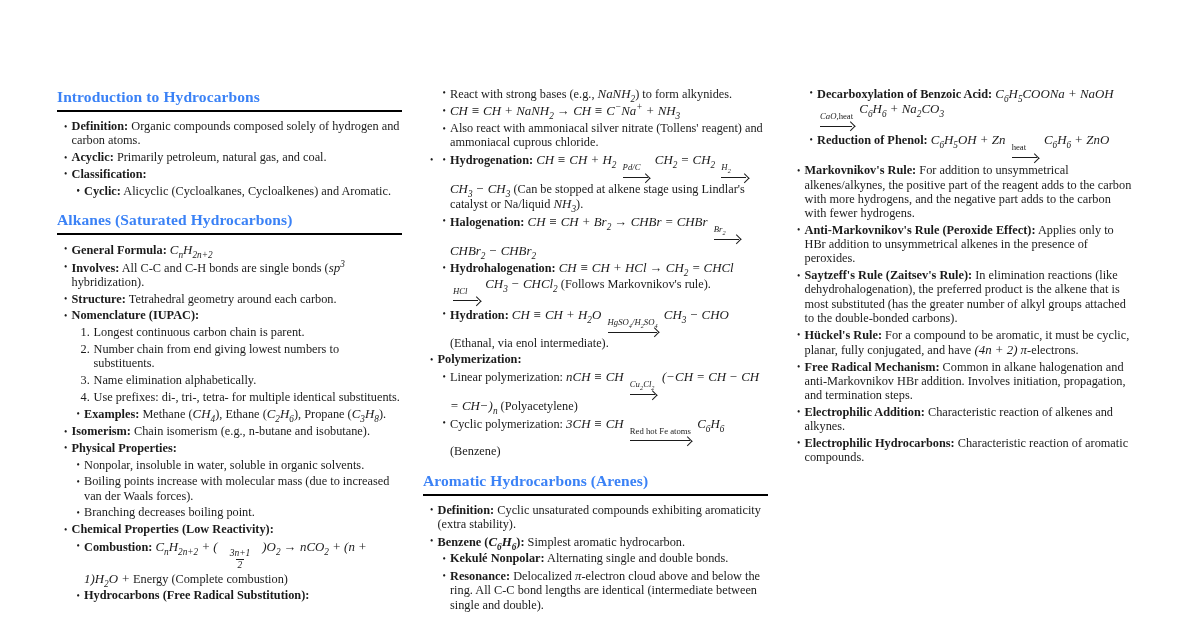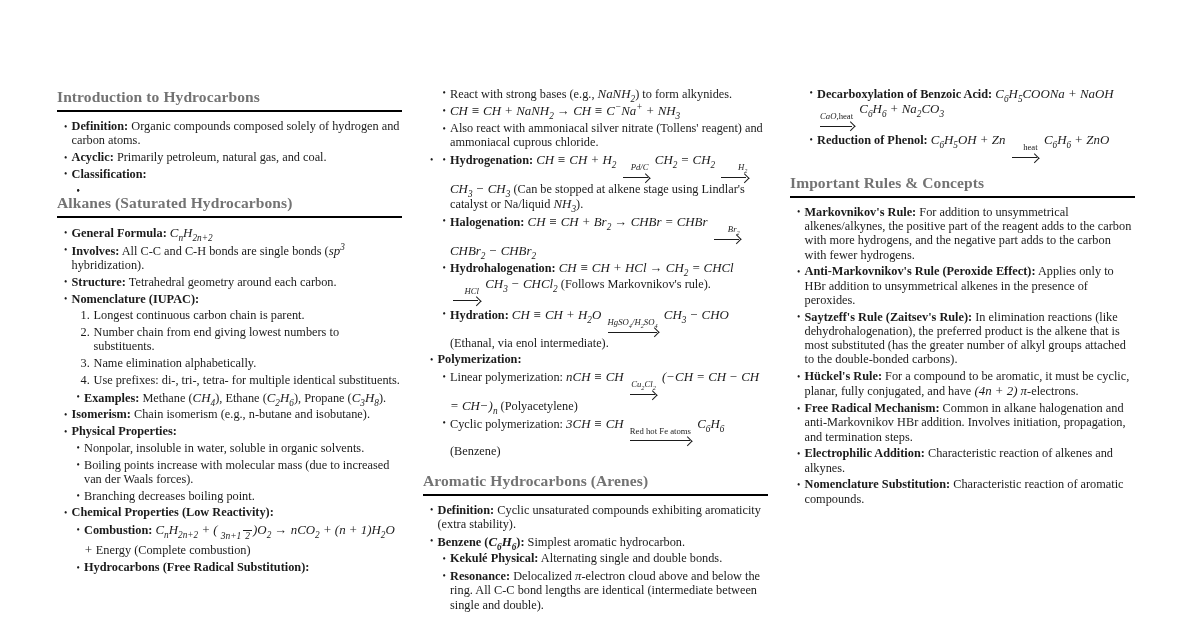--- a/index.html
+++ b/index.html
@@ -9,56 +9,56 @@
     font-family:"Liberation Serif","DejaVu Serif",serif;
     color:#1b1b1b;
     overflow:hidden;
   }
   .page { position:relative; width:1191px; height:626px; background:#ffffff; overflow:hidden; }
   .col { position:absolute; top:83px; width:345px; height:543px; overflow:hidden; }
   #col1 { left:57px; }
   #col2 { left:423px; }
   #col3 { left:790px; }
   h2 {
-    font-size:15.5px; font-weight:bold; color:#737373;
+    font-size:15.5px; font-weight:bold; color:#3b82f6;
     border-bottom:2px solid #000;
     padding-bottom:4px; margin:13px 0 7px 0;
     letter-spacing:0.1px;
   }
   .blk:first-child > h2 { margin-top:5px; }
   .item { position:relative; font-size:12.3px; line-height:1.16; margin:2.5px 0; }
   .marker { position:absolute; top:0; color:#1b1b1b; }
   .marker.dot { font-size:0.78em; top:1.5px; }
   .lbl { font-weight:bold; }
   .math { font-style:italic; font-size:1.05em; }
   sub,sup { line-height:0; font-size:0.72em; }
   .rm { font-style:normal; }
-  .rxn { display:inline-flex; flex-direction:column; align-items:flex-end; vertical-align:-0.5em; margin:0 3px; }
+  .rxn { display:inline-flex; flex-direction:column; align-items:flex-start; vertical-align:-0.5em; margin:0 3px; }
   .rxn .lab { font-size:8.3px; line-height:1; margin-bottom:1px; white-space:nowrap; font-style:italic; }
   .rxn .arr { position:relative; height:7px; width:100%; min-width:26px; align-self:stretch; }
   .rxn .arr::before { content:""; position:absolute; left:0; right:1px; top:3.2px; border-top:1.2px solid #1b1b1b; }
   .rxn .arr::after { content:""; position:absolute; right:0; top:0.9px; width:5.5px; height:5.5px;
        border-right:1.2px solid #1b1b1b; border-bottom:1.2px solid #1b1b1b; transform:rotate(-45deg); }
-  .frac { display:inline-flex; align-items:center; vertical-align:-0.55em;
-       font-size:0.7em; line-height:1.15; margin:0 1px; }
+  .frac { display:inline-flex; flex-direction:column; align-items:center; vertical-align:-0.55em;
+       font-size:0.7em; line-height:1.15; margin:0 10px; }
   .frac > span { padding:0 2px; }
   .frac .fd { border-top:1px solid #1b1b1b; }
 </style>
 </head>
 <body>
 
 <div class="page">
   <div class="col" id="col1">
       <section class="blk">
         <h2>Introduction to Hydrocarbons</h2>
         <div class="item" style="padding-left: 14.5px;"><span class="marker dot" style="left: 7px;">•</span><span><b class="lbl">Definition:</b> Organic compounds composed solely of hydrogen and carbon atoms.</span></div>
         <div class="item" style="padding-left: 14.5px;"><span class="marker dot" style="left: 7px;">•</span><span><b class="lbl">Acyclic:</b> Primarily petroleum, natural gas, and coal.</span></div>
         <div class="item" style="padding-left: 14.5px;"><span class="marker dot" style="left: 7px;">•</span><span><b class="lbl">Classification:</b></span></div>
         <div class="item" style="padding-left: 27px;"><span class="marker dot" style="left: 19.5px;">•</span></div>
-        <div class="item" style="padding-left: 27px;"><span class="marker dot" style="left: 19.5px;">•</span></div>
+        <div class="item" style="padding-left: 27px;"><span class="marker dot" style="left: 19.5px;">•</span><span><b class="lbl">Cyclic:</b> Alicyclic (Cycloalkanes, Cycloalkenes) and Aromatic.</span></div>
       </section>
       <section class="blk">
         <h2>Alkanes (Saturated Hydrocarbons)</h2>
         <div class="item" style="padding-left: 14.5px;"><span class="marker dot" style="left: 7px;">•</span><span><b class="lbl">General Formula:</b> <span class="math">C<sub>n</sub>H<sub>2n+2</sub></span></span></div>
         <div class="item" style="padding-left: 14.5px;"><span class="marker dot" style="left: 7px;">•</span><span><b class="lbl">Involves:</b> All C-C and C-H bonds are single bonds (<span class="math">sp<sup>3</sup></span> hybridization).</span></div>
         <div class="item" style="padding-left: 14.5px;"><span class="marker dot" style="left: 7px;">•</span><span><b class="lbl">Structure:</b> Tetrahedral geometry around each carbon.</span></div>
         <div class="item" style="padding-left: 14.5px;"><span class="marker dot" style="left: 7px;">•</span><span><b class="lbl">Nomenclature (IUPAC):</b></span></div>
         <div class="item" style="padding-left: 36.5px;"><span class="marker" style="left: 23.5px;">1.</span><span>Longest continuous carbon chain is parent.</span></div>
         <div class="item" style="padding-left: 36.5px;"><span class="marker" style="left: 23.5px;">2.</span><span>Number chain from end giving lowest numbers to substituents.</span></div>
         <div class="item" style="padding-left: 36.5px;"><span class="marker" style="left: 23.5px;">3.</span><span>Name elimination alphabetically.</span></div>
@@ -109,39 +109,38 @@
               </span> (−CH = CH − CH = CH−)<sub>n</sub></span> (Polyacetylene)</span></div>
         <div class="item" style="padding-left: 27px;"><span class="marker dot" style="left: 19.5px;">•</span><span>Cyclic polymerization: <span class="math">3CH ≡ CH <span class="rxn">
                 <span class="lab"><span class="math"><span class="rm">Red hot Fe atoms</span></span></span>
                 <span class="arr"></span>
               </span> C<sub>6</sub>H<sub>6</sub></span> (Benzene)</span></div>
       </section>
       <section class="blk">
         <h2>Aromatic Hydrocarbons (Arenes)</h2>
         <div class="item" style="padding-left: 14.5px;"><span class="marker dot" style="left: 7px;">•</span><span><b class="lbl">Definition:</b> Cyclic unsaturated compounds exhibiting aromaticity (extra stability).</span></div>
         <div class="item" style="padding-left: 14.5px;"><span class="marker dot" style="left: 7px;">•</span><span><b class="lbl">Benzene (<span class="math">C<sub>6</sub>H<sub>6</sub></span>):</b> Simplest aromatic hydrocarbon.</span></div>
-        <div class="item" style="padding-left: 27px;"><span class="marker dot" style="left: 19.5px;">•</span><span><b class="lbl">Kekulé Physical:</b> Alternating single and double bonds.</span></div>
+        <div class="item" style="padding-left: 27px;"><span class="marker dot" style="left: 19.5px;">•</span><span><b class="lbl">Kekulé Nonpolar:</b> Alternating single and double bonds.</span></div>
         <div class="item" style="padding-left: 27px;"><span class="marker dot" style="left: 19.5px;">•</span><span><b class="lbl">Resonance:</b> Delocalized <span class="math">π</span>-electron cloud above and below the ring. All C-C bond lengths are identical (intermediate between single and double).</span></div>
       </section>
     </div>
   <div class="col" id="col3">
       <section class="blk">
         <div class="item" style="padding-left: 27px;"><span class="marker dot" style="left: 19.5px;">•</span><span><b class="lbl">Decarboxylation of Benzoic Acid:</b> <span class="math">C<sub>6</sub>H<sub>5</sub>COONa + NaOH <span class="rxn">
                 <span class="lab"><span class="math">CaO<span class="rm">,heat</span></span></span>
                 <span class="arr"></span>
               </span> C<sub>6</sub>H<sub>6</sub> + Na<sub>2</sub>CO<sub>3</sub></span></span></div>
         <div class="item" style="padding-left: 27px;"><span class="marker dot" style="left: 19.5px;">•</span><span><b class="lbl">Reduction of Phenol:</b> <span class="math">C<sub>6</sub>H<sub>5</sub>OH + Zn <span class="rxn">
                 <span class="lab"><span class="math"><span class="rm">heat</span></span></span>
                 <span class="arr"></span>
               </span> C<sub>6</sub>H<sub>6</sub> + ZnO</span></span></div>
       </section>
       <section class="blk">
-        <h2>Important Rules &amp; Concepts</h2>
         <div class="item" style="padding-left: 14.5px;"><span class="marker dot" style="left: 7px;">•</span><span><b class="lbl">Markovnikov's Rule:</b> For addition to unsymmetrical alkenes/alkynes, the positive part of the reagent adds to the carbon with more hydrogens, and the negative part adds to the carbon with fewer hydrogens.</span></div>
         <div class="item" style="padding-left: 14.5px;"><span class="marker dot" style="left: 7px;">•</span><span><b class="lbl">Anti-Markovnikov's Rule (Peroxide Effect):</b> Applies only to HBr addition to unsymmetrical alkenes in the presence of peroxides.</span></div>
         <div class="item" style="padding-left: 14.5px;"><span class="marker dot" style="left: 7px;">•</span><span><b class="lbl">Saytzeff's Rule (Zaitsev's Rule):</b> In elimination reactions (like dehydrohalogenation), the preferred product is the alkene that is most substituted (has the greater number of alkyl groups attached to the double-bonded carbons).</span></div>
         <div class="item" style="padding-left: 14.5px;"><span class="marker dot" style="left: 7px;">•</span><span><b class="lbl">Hückel's Rule:</b> For a compound to be aromatic, it must be cyclic, planar, fully conjugated, and have <span class="math">(4n + 2)</span> <span class="math">π</span>-electrons.</span></div>
         <div class="item" style="padding-left: 14.5px;"><span class="marker dot" style="left: 7px;">•</span><span><b class="lbl">Free Radical Mechanism:</b> Common in alkane halogenation and anti-Markovnikov HBr addition. Involves initiation, propagation, and termination steps.</span></div>
         <div class="item" style="padding-left: 14.5px;"><span class="marker dot" style="left: 7px;">•</span><span><b class="lbl">Electrophilic Addition:</b> Characteristic reaction of alkenes and alkynes.</span></div>
-        <div class="item" style="padding-left: 14.5px;"><span class="marker dot" style="left: 7px;">•</span><span><b class="lbl">Nomenclature Substitution:</b> Characteristic reaction of aromatic compounds.</span></div>
+        <div class="item" style="padding-left: 14.5px;"><span class="marker dot" style="left: 7px;">•</span><span><b class="lbl">Electrophilic Hydrocarbons:</b> Characteristic reaction of aromatic compounds.</span></div>
       </section>
     </div>
 </div>
 
 </body></html>

